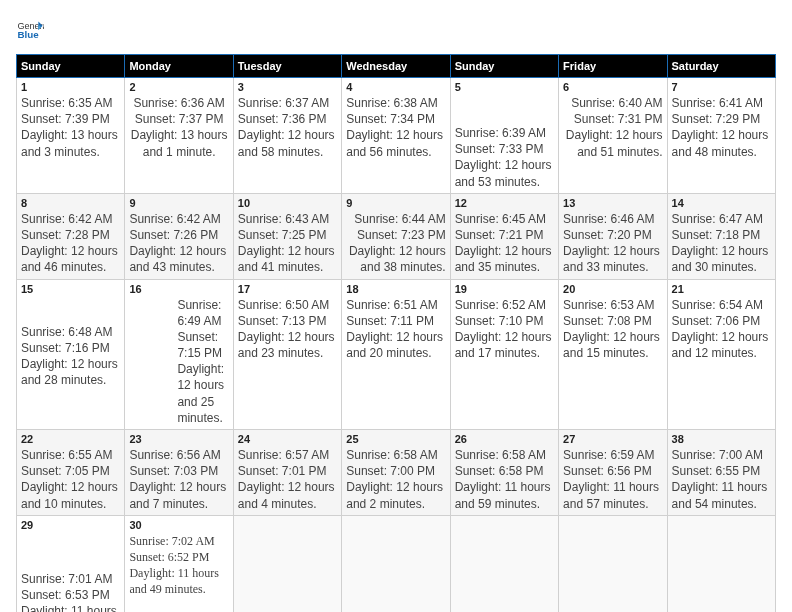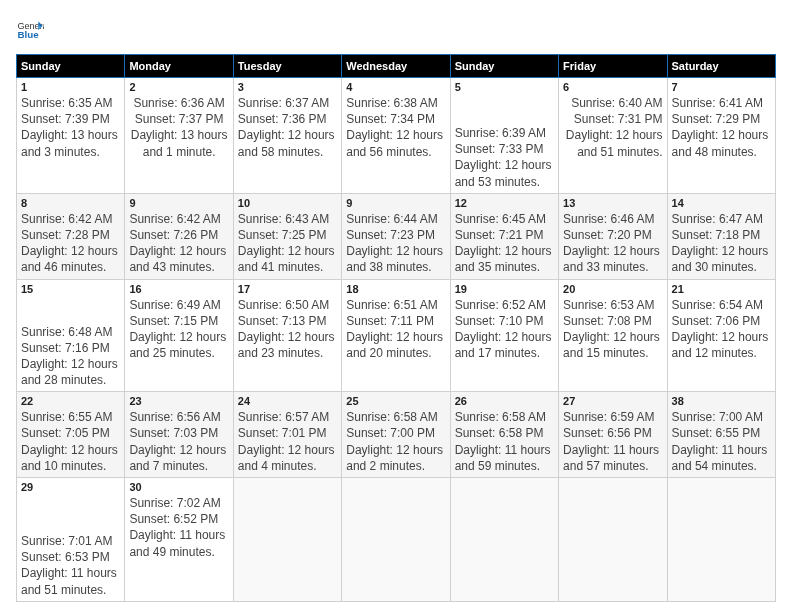--- a/index.html
+++ b/index.html
@@ -188,21 +188,21 @@
           </td>
           <td>
             <span class="day-num">10</span>
             <div class="day-info" style="white-space: pre-line;">Sunrise: 6:43 AM
 Sunset: 7:25 PM
 Daylight: 12 hours
 and 41 minutes.</div>
           </td>
           <td>
             <span class="day-num">9</span>
-            <div class="day-info" style="white-space: pre-line;">Sunrise: 6:44 AM
+            <div class="day-info" style="white-space: pre-line; text-align: right;">Sunrise: 6:44 AM
 Sunset: 7:23 PM
 Daylight: 12 hours
 and 38 minutes.</div>
           </td>
           <td>
             <span class="day-num">12</span>
             <div class="day-info" style="white-space: pre-line;">Sunrise: 6:45 AM
 Sunset: 7:21 PM
 Daylight: 12 hours
 and 35 minutes.</div>
@@ -225,21 +225,21 @@
         <tr>
           <td>
             <span class="day-num">15</span>
             <div class="day-info" style="white-space: pre-line; margin-top: 29px;">Sunrise: 6:48 AM
 Sunset: 7:16 PM
 Daylight: 12 hours
 and 28 minutes.</div>
           </td>
           <td>
             <span class="day-num">16</span>
-            <div class="day-info" style="white-space: pre-line;">Sunrise: 6:49 AM
+            <div class="day-info" style="white-space: pre-line; margin-left: 48px;">Sunrise: 6:49 AM
 Sunset: 7:15 PM
 Daylight: 12 hours
 and 25 minutes.</div>
           </td>
           <td>
             <span class="day-num">17</span>
             <div class="day-info" style="white-space: pre-line;">Sunrise: 6:50 AM
 Sunset: 7:13 PM
 Daylight: 12 hours
 and 23 minutes.</div>
@@ -327,21 +327,21 @@
         <tr class="last-row">
           <td>
             <span class="day-num">29</span>
             <div class="day-info" style="white-space: pre-line; margin-top: 40px;">Sunrise: 7:01 AM
 Sunset: 6:53 PM
 Daylight: 11 hours
 and 51 minutes.</div>
           </td>
           <td>
             <span class="day-num">30</span>
-            <div class="day-info" style="white-space: pre-line;">Sunrise: 7:02 AM
+            <div class="day-info" style="white-space: pre-line; font-family: Liberation Serif, serif;">Sunrise: 7:02 AM
 Sunset: 6:52 PM
 Daylight: 11 hours
 and 49 minutes.</div>
           </td>
           <td class="empty-cell"></td>
           <td class="empty-cell"></td>
           <td class="empty-cell"></td>
           <td class="empty-cell"></td>
           <td class="empty-cell"></td>
         </tr>

